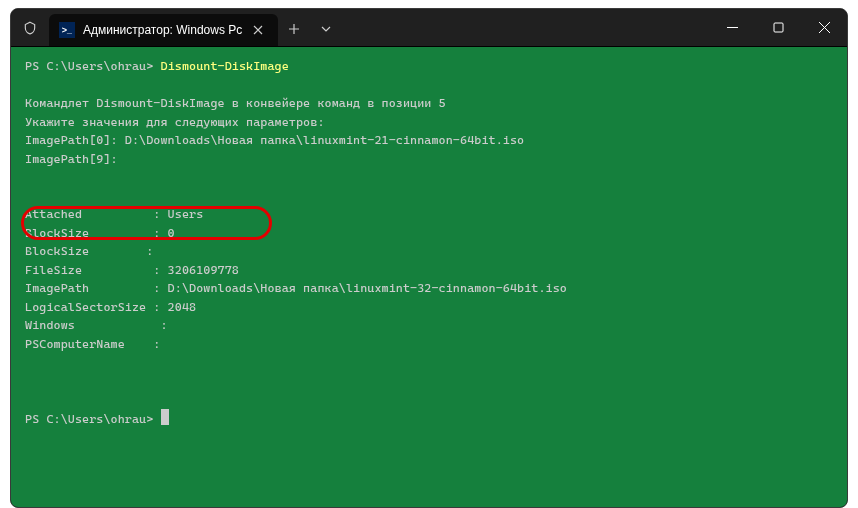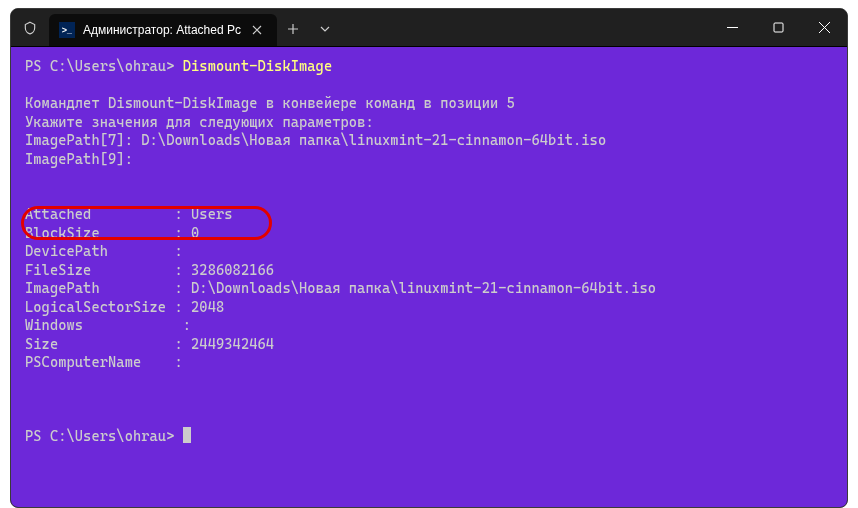--- a/index.html
+++ b/index.html
@@ -80,24 +80,24 @@
       width: 46px;
       height: 38px;
       display: flex;
       align-items: center;
       justify-content: center;
       color: #fff;
       cursor: pointer;
     }
     .terminal {
       flex: 1;
-      background: #6d28d9;
+      background: #15803d;
       padding: 10px 14px;
       color: #cccccc;
-      font-size: 14px;
+      font-size: 12px;
       line-height: 18.5px;
       letter-spacing: 0.1px;
       overflow: hidden;
       position: relative;
     }
     .line { white-space: pre; }
     .prompt-path { color: #cccccc; }
     .cmd { color: #ffff80; }
     .highlight-box {
       position: absolute;
@@ -132,21 +132,21 @@
 
 <div class="window">
   <div class="titlebar">
     <div class="shield">
       <svg width="14" height="14" viewBox="0 0 24 24">
           <path fill="none" stroke="#ccc" stroke-width="2" d="M12 2 L20 6 V12 C20 17 16 21 12 22 C8 21 4 17 4 12 V6 Z"></path>
         </svg>
     </div>
     <div class="tab">
       <span class="ps-icon">&gt;_</span>
-      <span class="tab-title">Администратор: Attached Pc</span>
+      <span class="tab-title">Администратор: Windows Pc</span>
       <span class="tab-close">
         <svg width="10" height="10" viewBox="0 0 10 10">
             <path stroke="#ccc" stroke-width="1.2" d="M1 1 L9 9 M9 1 L1 9"></path>
           </svg>
       </span>
     </div>
     <div class="new-tab">
       <svg width="12" height="12" viewBox="0 0 12 12">
           <path stroke="#ccc" stroke-width="1.2" d="M6 1 V11 M1 6 H11"></path>
         </svg>
@@ -172,32 +172,31 @@
           <path stroke="#fff" stroke-width="1" d="M0 0 L11 11 M11 0 L0 11"></path>
         </svg>
     </div>
   </div>
 
   <div class="terminal">
     <div class="line"><span class="prompt-path">PS C:\Users\ohrau&gt; </span><span class="cmd">Dismount-DiskImage</span></div>
     <div class="line">&nbsp;</div>
     <div class="line">Командлет Dismount-DiskImage в конвейере команд в позиции 5</div>
     <div class="line">Укажите значения для следующих параметров:</div>
-    <div class="line">ImagePath[7]: D:\Downloads\Новая папка\linuxmint-21-cinnamon-64bit.iso</div>
+    <div class="line">ImagePath[0]: D:\Downloads\Новая папка\linuxmint-21-cinnamon-64bit.iso</div>
     <div class="line">ImagePath[9]:</div>
     <div class="line">&nbsp;</div>
     <div class="line">&nbsp;</div>
     <div class="line">Attached          : Users</div>
     <div class="line">BlockSize         : 0</div>
-    <div class="line">DevicePath        :</div>
-    <div class="line">FileSize          : 3286082166</div>
-    <div class="line">ImagePath         : D:\Downloads\Новая папка\linuxmint-21-cinnamon-64bit.iso</div>
+    <div class="line">BlockSize        :</div>
+    <div class="line">FileSize          : 3206109778</div>
+    <div class="line">ImagePath         : D:\Downloads\Новая папка\linuxmint-32-cinnamon-64bit.iso</div>
     <div class="line">LogicalSectorSize : 2048</div>
     <div class="line">Windows            :</div>
-    <div class="line">Size              : 2449342464</div>
     <div class="line">PSComputerName    :</div>
     <div class="line">&nbsp;</div>
     <div class="line">&nbsp;</div>
     <div class="line">&nbsp;</div>
     <div class="line"><span class="prompt-path">PS C:\Users\ohrau&gt; </span><span class="cursor"></span></div>
   </div>
 
   <div class="highlight-box hb1"></div>
 </div>
 

